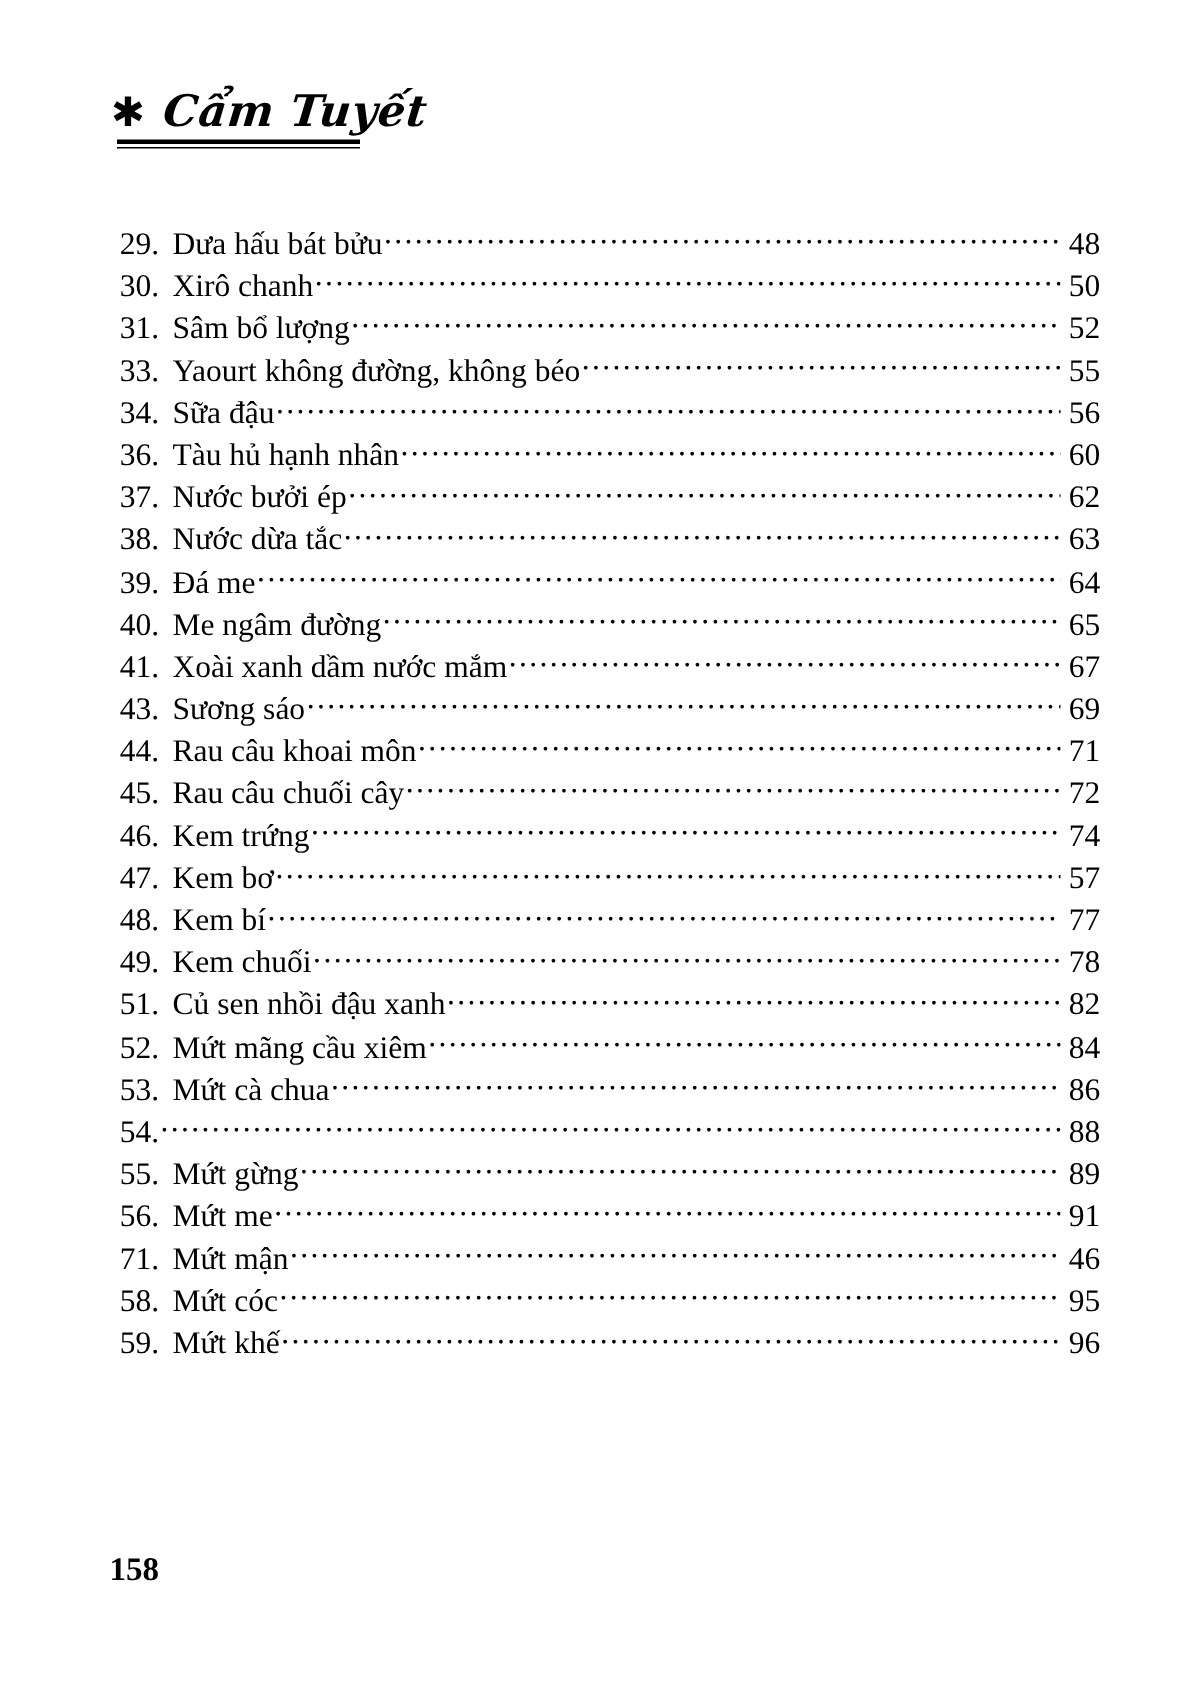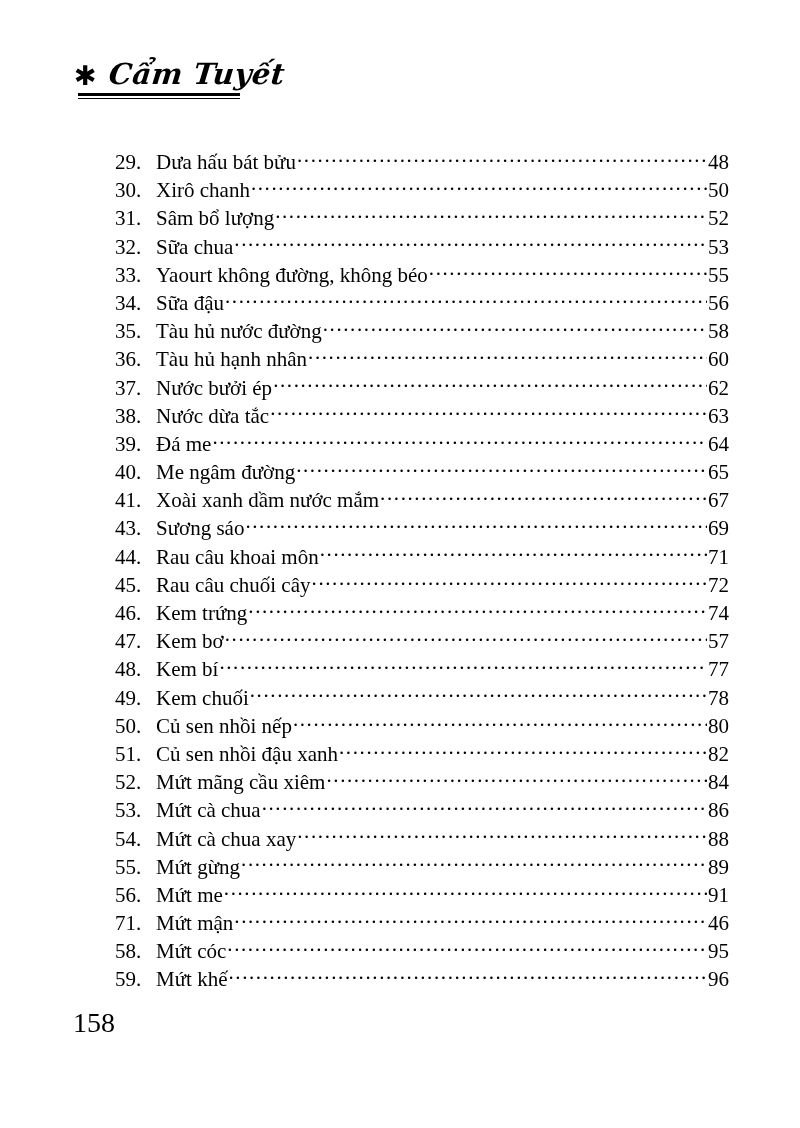--- a/index.html
+++ b/index.html
@@ -85,22 +85,21 @@
     display: flex;
     align-items: baseline;
     height: 28.2px;
     font-size: 21px;
     line-height: 28.2px;
     white-space: nowrap;
   }
   .entry-num {
     flex: 0 0 auto;
     min-width: 38px;
-    text-align: center;
-    margin-left: 41px;
+    text-align: right;
   }
   .entry-title {
     flex: 0 0 auto;
     padding-left: 9px;
   }
   .entry-leader {
     flex: 1 1 auto;
     overflow: hidden;
     height: 1em;
     position: relative;
@@ -110,31 +109,32 @@
     content: "........................................................................................................................";
     position: absolute;
     left: 0;
     bottom: 0;
     white-space: nowrap;
     letter-spacing: 1.6px;
     font-size: 21px;
   }
   .entry-page {
     flex: 0 0 auto;
-    text-align: left;
+    text-align: center;
     min-width: 30px;
   }
 
   
   .folio {
     position: absolute;
     left: 73px;
-    top: 1009px;
-    font-size: 28px;
+    top: 1035px;
+    font-size: 22px;
     line-height: 1;
+    font-weight: bold;
   }
 </style>
 </head>
 <body>
 
 <div class="page">
 
   <div class="running-head">
     <div class="head-row">
       <span class="asterisk-icon">✱</span>
@@ -160,44 +160,32 @@
         <span class="entry-leader"></span>
         <span class="entry-page">50</span>
       </div>
       <div class="toc-entry">
         <span class="entry-num">31.</span>
         <span class="entry-title">Sâm bổ lượng</span>
         <span class="entry-leader"></span>
         <span class="entry-page">52</span>
       </div>
       <div class="toc-entry">
-        <span class="entry-num">32.</span>
-        <span class="entry-title">Sữa chua</span>
-        <span class="entry-leader"></span>
-        <span class="entry-page">53</span>
-      </div>
-      <div class="toc-entry">
         <span class="entry-num">33.</span>
         <span class="entry-title">Yaourt không đường, không béo</span>
         <span class="entry-leader"></span>
         <span class="entry-page">55</span>
       </div>
       <div class="toc-entry">
         <span class="entry-num">34.</span>
         <span class="entry-title">Sữa đậu</span>
         <span class="entry-leader"></span>
         <span class="entry-page">56</span>
       </div>
       <div class="toc-entry">
-        <span class="entry-num">35.</span>
-        <span class="entry-title">Tàu hủ nước đường</span>
-        <span class="entry-leader"></span>
-        <span class="entry-page">58</span>
-      </div>
-      <div class="toc-entry">
         <span class="entry-num">36.</span>
         <span class="entry-title">Tàu hủ hạnh nhân</span>
         <span class="entry-leader"></span>
         <span class="entry-page">60</span>
       </div>
       <div class="toc-entry">
         <span class="entry-num">37.</span>
         <span class="entry-title">Nước bưởi ép</span>
         <span class="entry-leader"></span>
         <span class="entry-page">62</span>
@@ -262,46 +250,39 @@
         <span class="entry-leader"></span>
         <span class="entry-page">77</span>
       </div>
       <div class="toc-entry">
         <span class="entry-num">49.</span>
         <span class="entry-title">Kem chuối</span>
         <span class="entry-leader"></span>
         <span class="entry-page">78</span>
       </div>
       <div class="toc-entry">
-        <span class="entry-num">50.</span>
-        <span class="entry-title">Củ sen nhồi nếp</span>
-        <span class="entry-leader"></span>
-        <span class="entry-page">80</span>
-      </div>
-      <div class="toc-entry">
         <span class="entry-num">51.</span>
         <span class="entry-title">Củ sen nhồi đậu xanh</span>
         <span class="entry-leader"></span>
         <span class="entry-page">82</span>
       </div>
       <div class="toc-entry">
         <span class="entry-num">52.</span>
         <span class="entry-title">Mứt mãng cầu xiêm</span>
         <span class="entry-leader"></span>
         <span class="entry-page">84</span>
       </div>
       <div class="toc-entry">
         <span class="entry-num">53.</span>
         <span class="entry-title">Mứt cà chua</span>
         <span class="entry-leader"></span>
         <span class="entry-page">86</span>
       </div>
       <div class="toc-entry">
         <span class="entry-num">54.</span>
-        <span class="entry-title">Mứt cà chua xay</span>
         <span class="entry-leader"></span>
         <span class="entry-page">88</span>
       </div>
       <div class="toc-entry">
         <span class="entry-num">55.</span>
         <span class="entry-title">Mứt gừng</span>
         <span class="entry-leader"></span>
         <span class="entry-page">89</span>
       </div>
       <div class="toc-entry">

